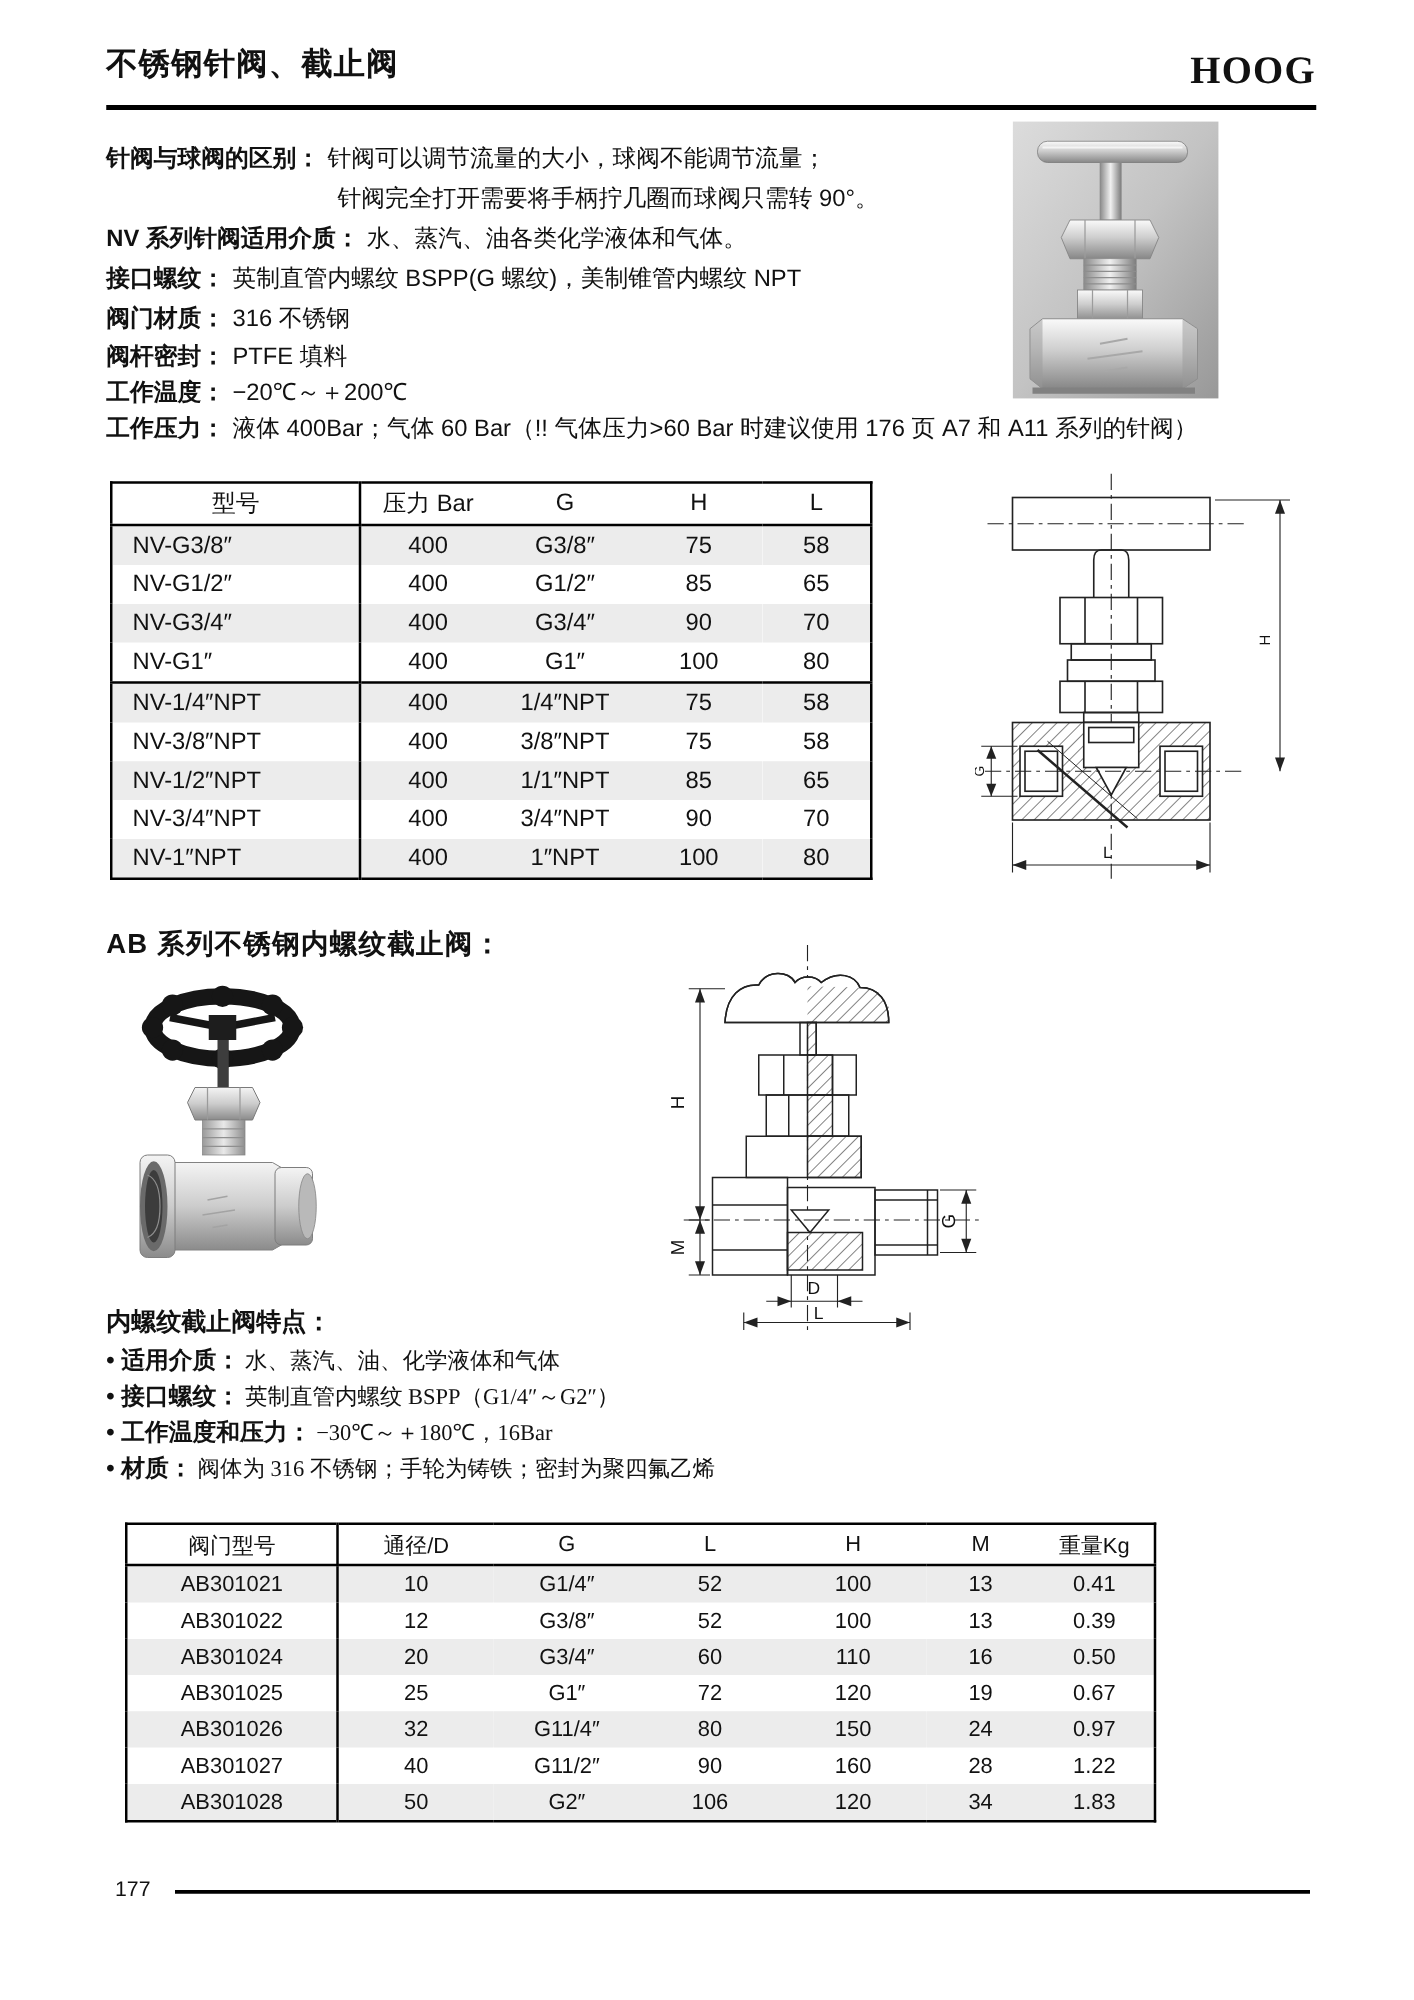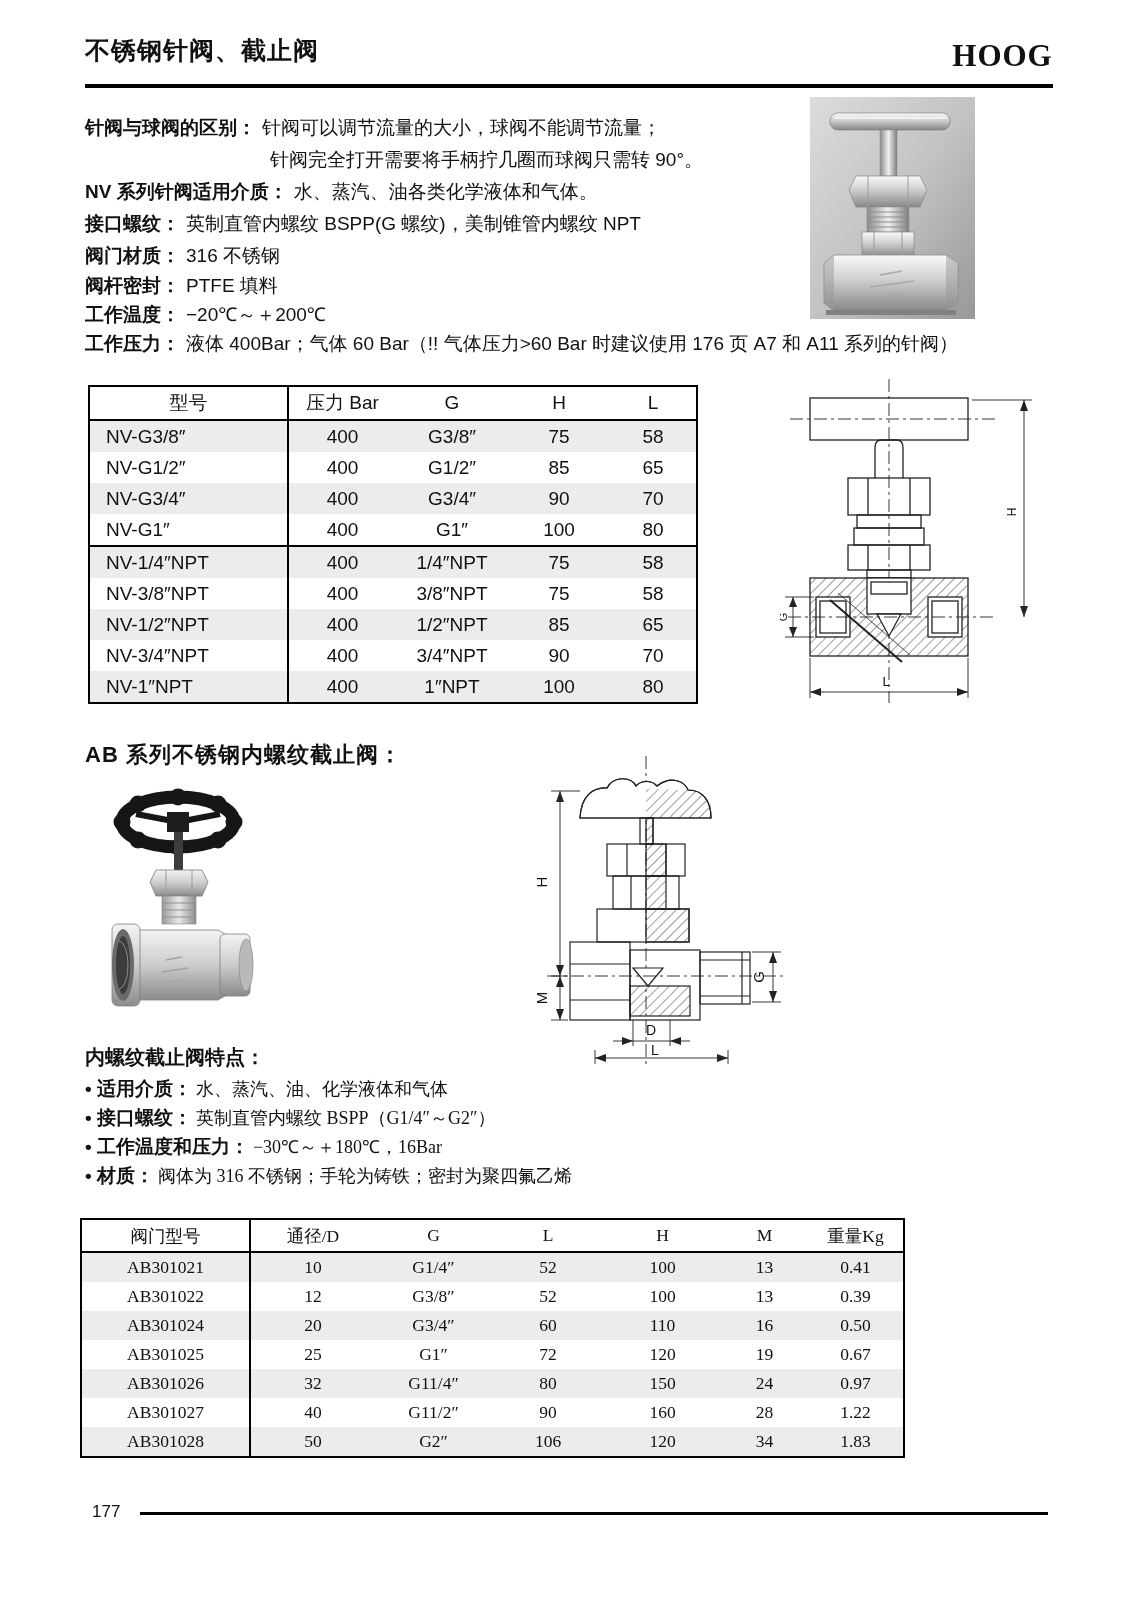--- a/index.html
+++ b/index.html
@@ -37,21 +37,21 @@
   #nv-table{left:88px;top:385px;width:594px;font-size:19px;}
   #nv-table th{height:30px;}
   #nv-table td{height:29px;}
   #nv-table th:nth-child(1){width:195px;}
   #nv-table th:nth-child(2){width:105px;}
   #nv-table th:nth-child(3){width:110px;}
   #nv-table th:nth-child(4){width:100px;}
   #nv-table th:nth-child(5){width:84px;}
   #nv-table td:first-child{text-align:left;padding-left:16px;}
 
-  #ab-table{left:80px;top:1218px;width:805px;font-family:Liberation Serif, serif;font-size:17.5px;padding-left:28px;}
+  #ab-table{left:100px;top:1218px;width:805px;font-family:Liberation Sans, sans-serif;font-size:17.5px;padding-left:28px;}
   #ab-table th{height:29px;}
   #ab-table td{height:27px;}
   #ab-table th:nth-child(1){width:165px;}
   #ab-table th:nth-child(2){width:122px;}
   #ab-table th:nth-child(3){width:115px;}
   #ab-table th:nth-child(4){width:110px;}
   #ab-table th:nth-child(5){width:115px;}
   #ab-table th:nth-child(6){width:85px;}
   #ab-table th:nth-child(7){width:93px;}
 
@@ -194,21 +194,21 @@
         <tr>
           <td>NV-3/8″NPT</td>
           <td>400</td>
           <td>3/8″NPT</td>
           <td>75</td>
           <td>58</td>
         </tr>
         <tr>
           <td>NV-1/2″NPT</td>
           <td>400</td>
-          <td>1/2″NPT</td>
+          <td>1/1″NPT</td>
           <td>85</td>
           <td>65</td>
         </tr>
         <tr>
           <td>NV-3/4″NPT</td>
           <td>400</td>
           <td>3/4″NPT</td>
           <td>90</td>
           <td>70</td>
         </tr>

